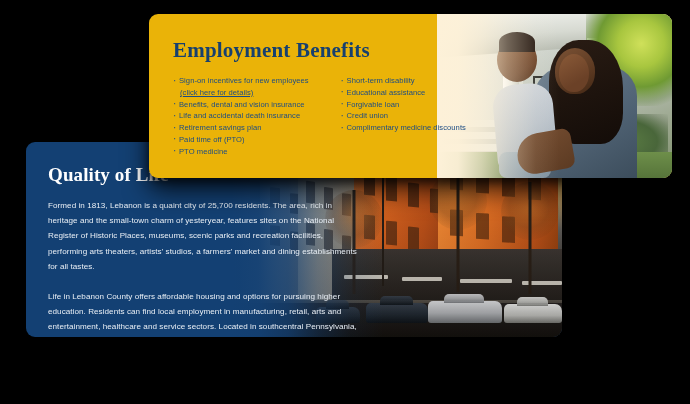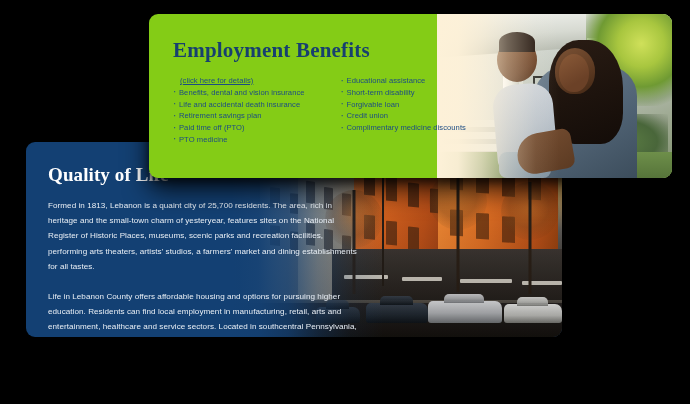--- a/index.html
+++ b/index.html
@@ -170,21 +170,21 @@
 
   
   .emp-card {
     position: absolute;
     left: 149px;
     top: 14px;
     width: 523px;
     height: 164px;
     border-radius: 9px;
     overflow: hidden;
-    background: #84cc16;
+    background: #eab308;
     box-shadow: 0 12px 26px rgba(0,0,0,0.80), 0 3px 10px rgba(0,0,0,0.6);
   }
 
   .emp-photo {
     position: absolute;
     right: 0; top: 0;
     width: 235px; height: 100%;
     overflow: hidden;
   }
   
@@ -462,31 +462,32 @@
       <div class="mom-arm"></div>
 
       <div class="fade"></div>
     </div>
 
     <div class="emp-body">
       <div class="emp-title">Employment Benefits</div>
 
       <div class="benefit-cols">
         <ul class="benefit-col col-left">
+          <li>Sign-on incentives for new employees</li>
           <li class="sub"><a href="#">(click here for details)</a></li>
           <li>Benefits, dental and vision insurance</li>
           <li>Life and accidental death insurance</li>
           <li>Retirement savings plan</li>
           <li>Paid time off (PTO)</li>
           <li>PTO medicine</li>
         </ul>
 
         <ul class="benefit-col col-right">
+          <li>Short-term disability</li>
           <li>Educational assistance</li>
-          <li>Short-term disability</li>
           <li>Forgivable loan</li>
           <li>Credit union</li>
           <li>Complimentary medicine discounts</li>
         </ul>
       </div>
     </div>
   </div>
 
 </div>
 

